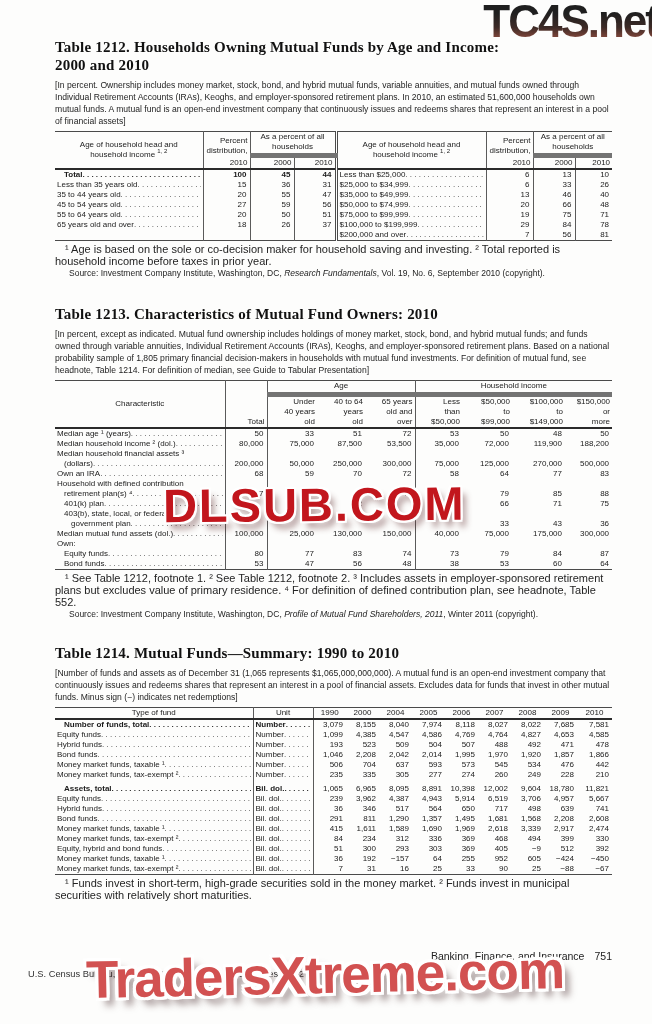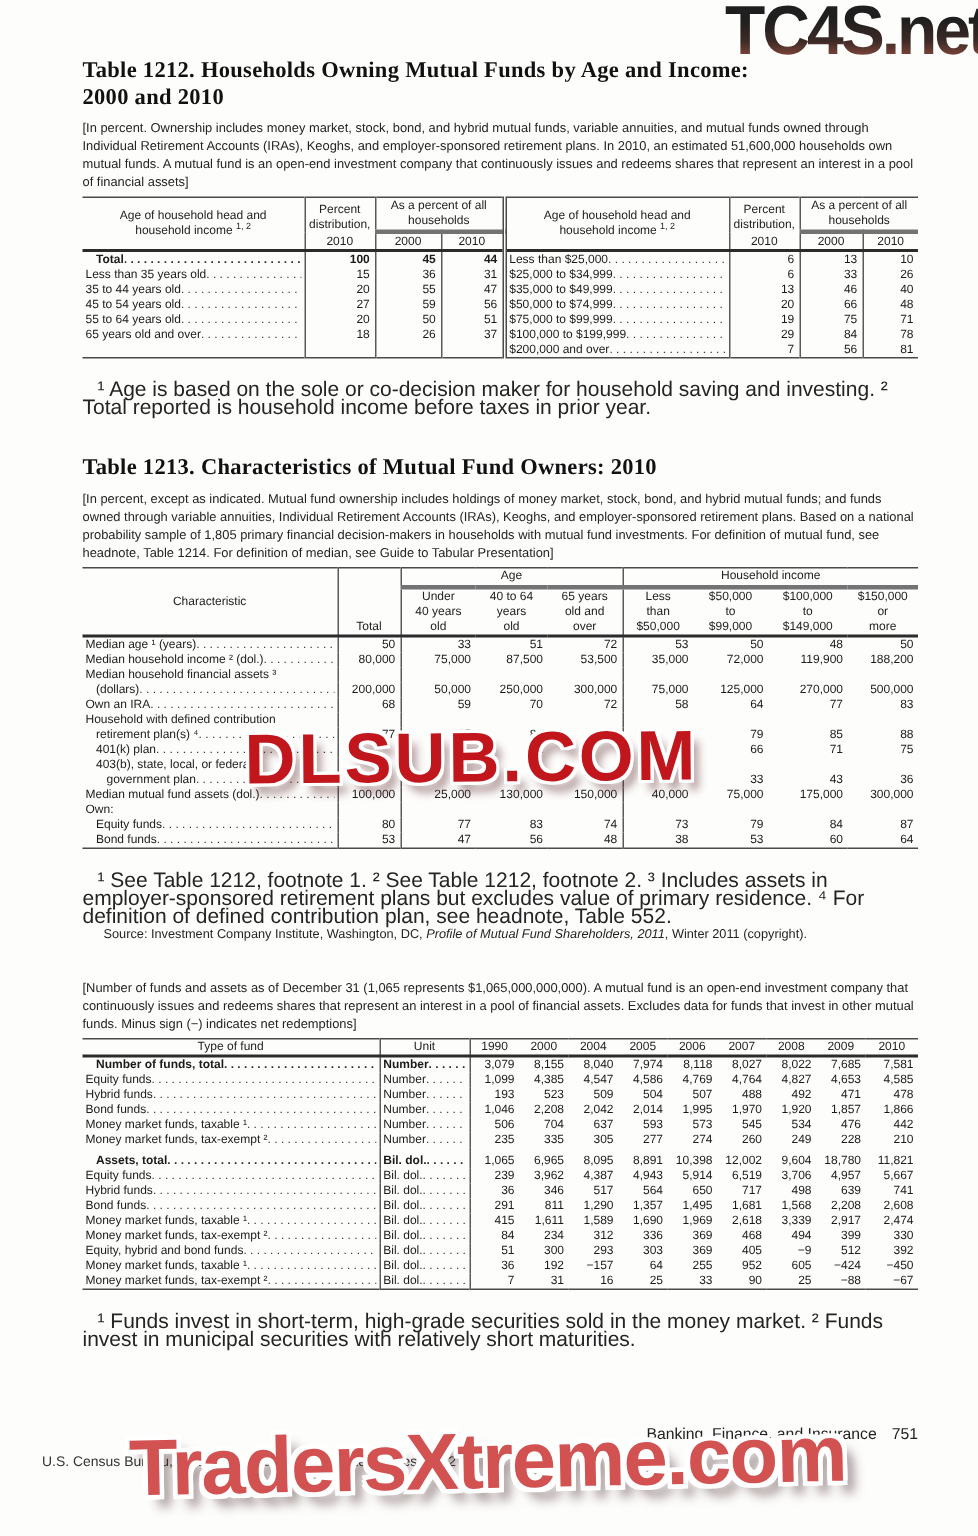--- a/index.html
+++ b/index.html
@@ -14,35 +14,35 @@
     font-size:15px;line-height:18px;margin:0 0 5px 0;color:#111;
     white-space:pre-line;letter-spacing:.2px;
   }
   .headnote{font-size:8.6px;line-height:12px;margin:0 0 4px 0;color:#242424;}
   table{border-collapse:collapse;width:100%;font-size:8px;line-height:10px;color:#1b1b1b;
         border-top:1px solid #4a4a4a;border-bottom:1px solid #4a4a4a;table-layout:fixed;}
   thead{border-bottom:2px solid #2b2b2b;}
   th,td{padding:0 2px;font-weight:normal;vertical-align:bottom;overflow:hidden;}
   th{color:#222;}
   .hc{text-align:center;vertical-align:middle;}
-  .hr{text-align:center;}
+  .hr{text-align:right;}
   .bt{vertical-align:bottom;}
   .pre{white-space:pre-line;}
   .num{text-align:right;padding-right:3px;white-space:nowrap;}
   .vl{border-left:1px solid #5a5a5a;}
   .vd{border-left:3px double #4a4a4a;}
-  .grpline{border-bottom:3px solid #737373;padding-bottom:1px;}
+  .grpline{border-bottom:5px solid #737373;padding-bottom:1px;}
   .b{font-weight:bold;}
   tr.sect td{padding-top:4px;}
   .lead{display:flex;align-items:baseline;}
   .lead .txt{white-space:nowrap;}
   .lead .dots{flex:1;overflow:hidden;white-space:nowrap;color:#2e2e2e;}
   .lead .dots::after{content:" . . . . . . . . . . . . . . . . . . . . . . . . . . . . . . . . . . . . . . . . . . . . . . . . . . . . . . . . . . . .";}
   sup{font-size:6px;line-height:0;}
-  .fn{font-size:14px;line-height:12px;margin:14px 0 0 0;text-indent:10px;color:#242424;}
+  .fn{font-size:11px;line-height:12px;margin:2px 0 0 0;text-indent:10px;color:#242424;}
   .src{font-size:8.5px;line-height:12px;margin:0;text-indent:14px;color:#242424;}
   .src .it{font-style:italic;}
   .sec2{margin-top:26px;}
   .sec3{margin-top:24px;}
   .footer-line{position:absolute;top:950px;left:0;width:612px;text-align:right;font-size:10.5px;color:#222;}
   .footer-line .pg{margin-left:10px;}
   .credit{position:absolute;top:969px;left:28px;font-size:9.3px;color:#333;}
   
   .wm-top{
     position:absolute;top:-4px;right:-6px;z-index:5;
@@ -248,20 +248,21 @@
                 <span class="dots"></span>
               </div>
             </td>
             <td class="num vl">7</td>
             <td class="num vl">56</td>
             <td class="num vl">81</td>
           </tr>
         </tbody>
       </table>
     <p class="fn">¹ Age is based on the sole or co-decision maker for household saving and investing. ² Total reported is household income before taxes in prior year.</p>
+    <p class="src"><span>Source: Investment Company Institute, Washington, DC, </span><span class="it">Research Fundamentals</span><span>, Vol. 19, No. 6, September 2010 (copyright).</span></p>
   </section>
 
   <section class="sec2">
     <h2 class="tbl-title">Table 1213. Characteristics of Mutual Fund Owners: 2010</h2>
     <p class="headnote">[In percent, except as indicated. Mutual fund ownership includes holdings of money market, stock, bond, and hybrid mutual funds; and funds owned through variable annuities, Individual Retirement Accounts (IRAs), Keoghs, and employer-sponsored retirement plans. Based on a national probability sample of 1,805 primary financial decision-makers in households with mutual fund investments. For definition of mutual fund, see headnote, Table 1214. For definition of median, see Guide to Tabular Presentation]</p>
     <table id="tbl1213">
         <colgroup>
           <col style="width: 170px;">
           <col style="width: 42px;">
           <col style="width: 50px;">
@@ -524,20 +525,21 @@
             <td class="num">60</td>
             <td class="num">64</td>
           </tr>
         </tbody>
       </table>
     <p class="fn">¹ See Table 1212, footnote 1. ² See Table 1212, footnote 2. ³ Includes assets in employer-sponsored retirement plans but excludes value of primary residence. ⁴ For definition of defined contribution plan, see headnote, Table 552.</p>
     <p class="src"><span>Source: Investment Company Institute, Washington, DC, </span><span class="it">Profile of Mutual Fund Shareholders, 2011</span><span>, Winter 2011 (copyright).</span></p>
   </section>
 
   <section class="sec3">
+    <h2 class="tbl-title">Table 1214. Mutual Funds—Summary: 1990 to 2010</h2>
     <p class="headnote">[Number of funds and assets as of December 31 (1,065 represents $1,065,000,000,000). A mutual fund is an open-end investment company that continuously issues and redeems shares that represent an interest in a pool of financial assets. Excludes data for funds that invest in other mutual funds. Minus sign (−) indicates net redemptions]</p>
     <table id="tbl1214">
         <colgroup>
           <col style="width: 198px;">
           <col style="width: 60px;">
           <col style="width: 33px;">
           <col style="width: 33px;">
           <col style="width: 33px;">
           <col style="width: 33px;">
           <col style="width: 33px;">

